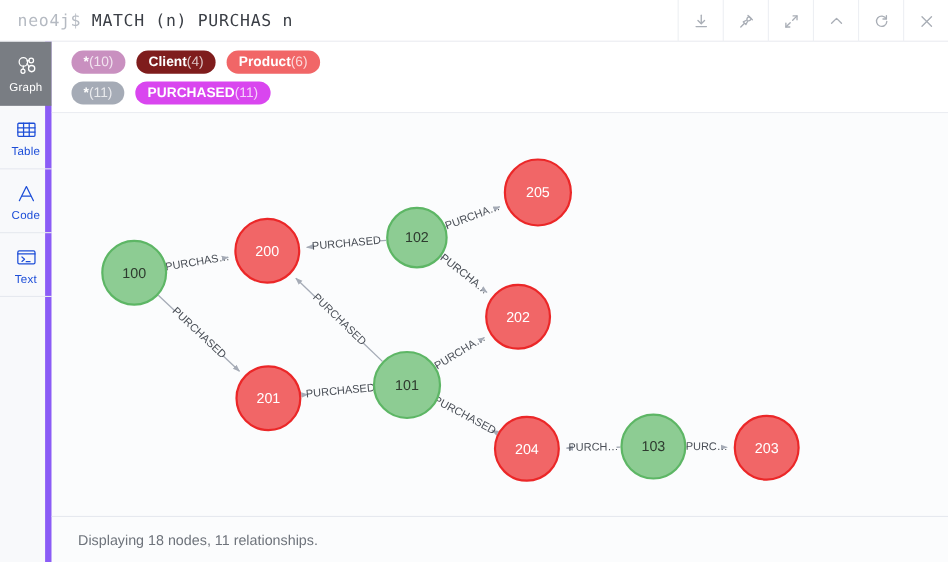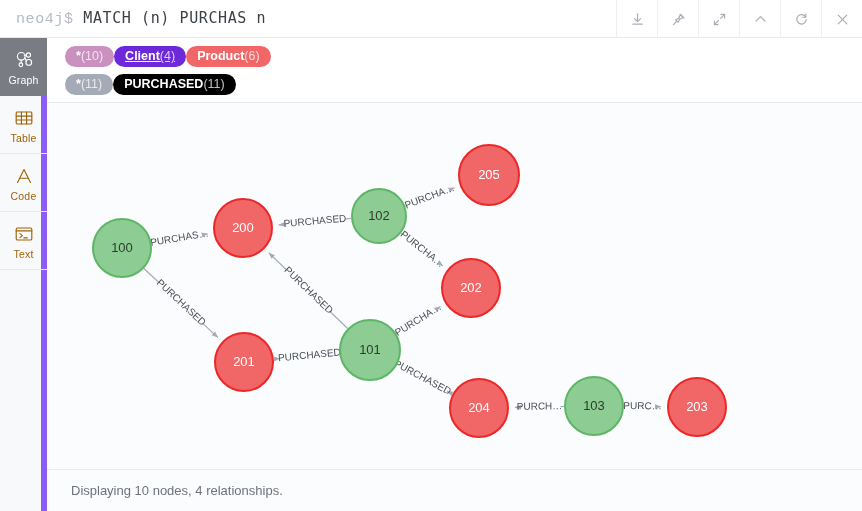--- a/index.html
+++ b/index.html
@@ -29,21 +29,21 @@
     align-items: center;
   }
   .query-text {
     font-family: "DejaVu Sans Mono", "Liberation Mono", monospace;
     font-size: 15px;
     letter-spacing: 0.6px;
     color: #3b3f46;
     padding-left: 16px;
     white-space: pre;
   }
-  .query-prompt { color: #b5bac2; font-family: Liberation Mono, monospace; }
+  .query-prompt { color: #b5bac2; }
   .toolbar {
     position: absolute;
     right: 0; top: 0;
     height: 38px;
     display: flex;
     align-items: stretch;
   }
   .tool-btn {
     width: 41px;
     height: 38px;
@@ -80,21 +80,21 @@
   .side-item {
     width: 47px;
     height: 58px;
     box-sizing: border-box;
     border-bottom: 1px solid #e6e9ef;
     display: flex;
     flex-direction: column;
     align-items: center;
     justify-content: center;
     cursor: pointer;
-    color: #a16207;
+    color: #1d4ed8;
   }
   .side-item.active {
     background: #797d83;
     color: #ffffff;
     border-bottom-color: #797d83;
   }
   .side-ico {
     height: 24px;
     display: flex;
     align-items: center;
@@ -124,20 +124,21 @@
     width: 815px;
     height: 65px;
     background: #ffffff;
     border-bottom: 1px solid #e6e9ef;
     box-sizing: border-box;
     padding: 8px 0 0 18px;
   }
   .legend-row {
     display: flex;
     align-items: flex-end;
+    gap: 10px;
     margin-bottom: 7px;
   }
   .chip {
     border-radius: 11px;
     padding: 3px 11px;
     font-size: 12.5px;
     line-height: 15px;
     color: #ffffff;
     cursor: pointer;
     white-space: nowrap;
@@ -287,26 +288,26 @@
             <path d="M11.8 16.2 H15.6"></path>
           </svg>
       </span>
       <span class="side-label">Text</span>
     </div>
   </div>
 
   <div class="legend">
     <div class="legend-row">
       <span class="chip" style="background: rgb(201, 144, 192);"><span class="nm">*</span><span class="cnt">(10)</span></span>
-      <span class="chip" style="background: #6d28d9; text-decoration: underline;"><span class="nm">Client</span><span class="cnt">(4)</span></span>
+      <span class="chip" style="background: #7f1d1d;"><span class="nm">Client</span><span class="cnt">(4)</span></span>
       <span class="chip" style="background: rgb(241, 102, 103);"><span class="nm">Product</span><span class="cnt">(6)</span></span>
     </div>
     <div class="legend-row">
       <span class="chip" style="background: rgb(165, 171, 182);"><span class="nm">*</span><span class="cnt">(11)</span></span>
-      <span class="chip" style="background: #000000;"><span class="nm">PURCHASED</span><span class="cnt">(11)</span></span>
+      <span class="chip" style="background: #d946ef;"><span class="nm">PURCHASED</span><span class="cnt">(11)</span></span>
     </div>
   </div>
 
   <div class="canvas">
     <svg id="graph-svg" width="815" height="367">
         <defs>
           <marker id="arrow" viewBox="0 0 10 10" refX="9" refY="5" markerWidth="5.5" markerHeight="5.5" orient="auto-start-reverse">
             <path d="M0,1.3 L10,5 L0,8.7 z" fill="#a5abb6"></path>
           </marker>
         </defs>
@@ -386,16 +387,16 @@
           </g>
           <g>
             <circle class="node-circle" cx="442" cy="72" r="30" fill="#f16667" stroke="#eb2728" stroke-width="2"></circle>
             <text class="node-label" x="442" y="73" fill="#ffffff">205</text>
           </g>
         </g>
       </svg>
   </div>
 
   <div class="statusbar">
-    <span class="status-text">Displaying 10 nodes, 4 relationships.</span>
+    <span class="status-text">Displaying 18 nodes, 11 relationships.</span>
   </div>
 
 </div>
 
 </body></html>

